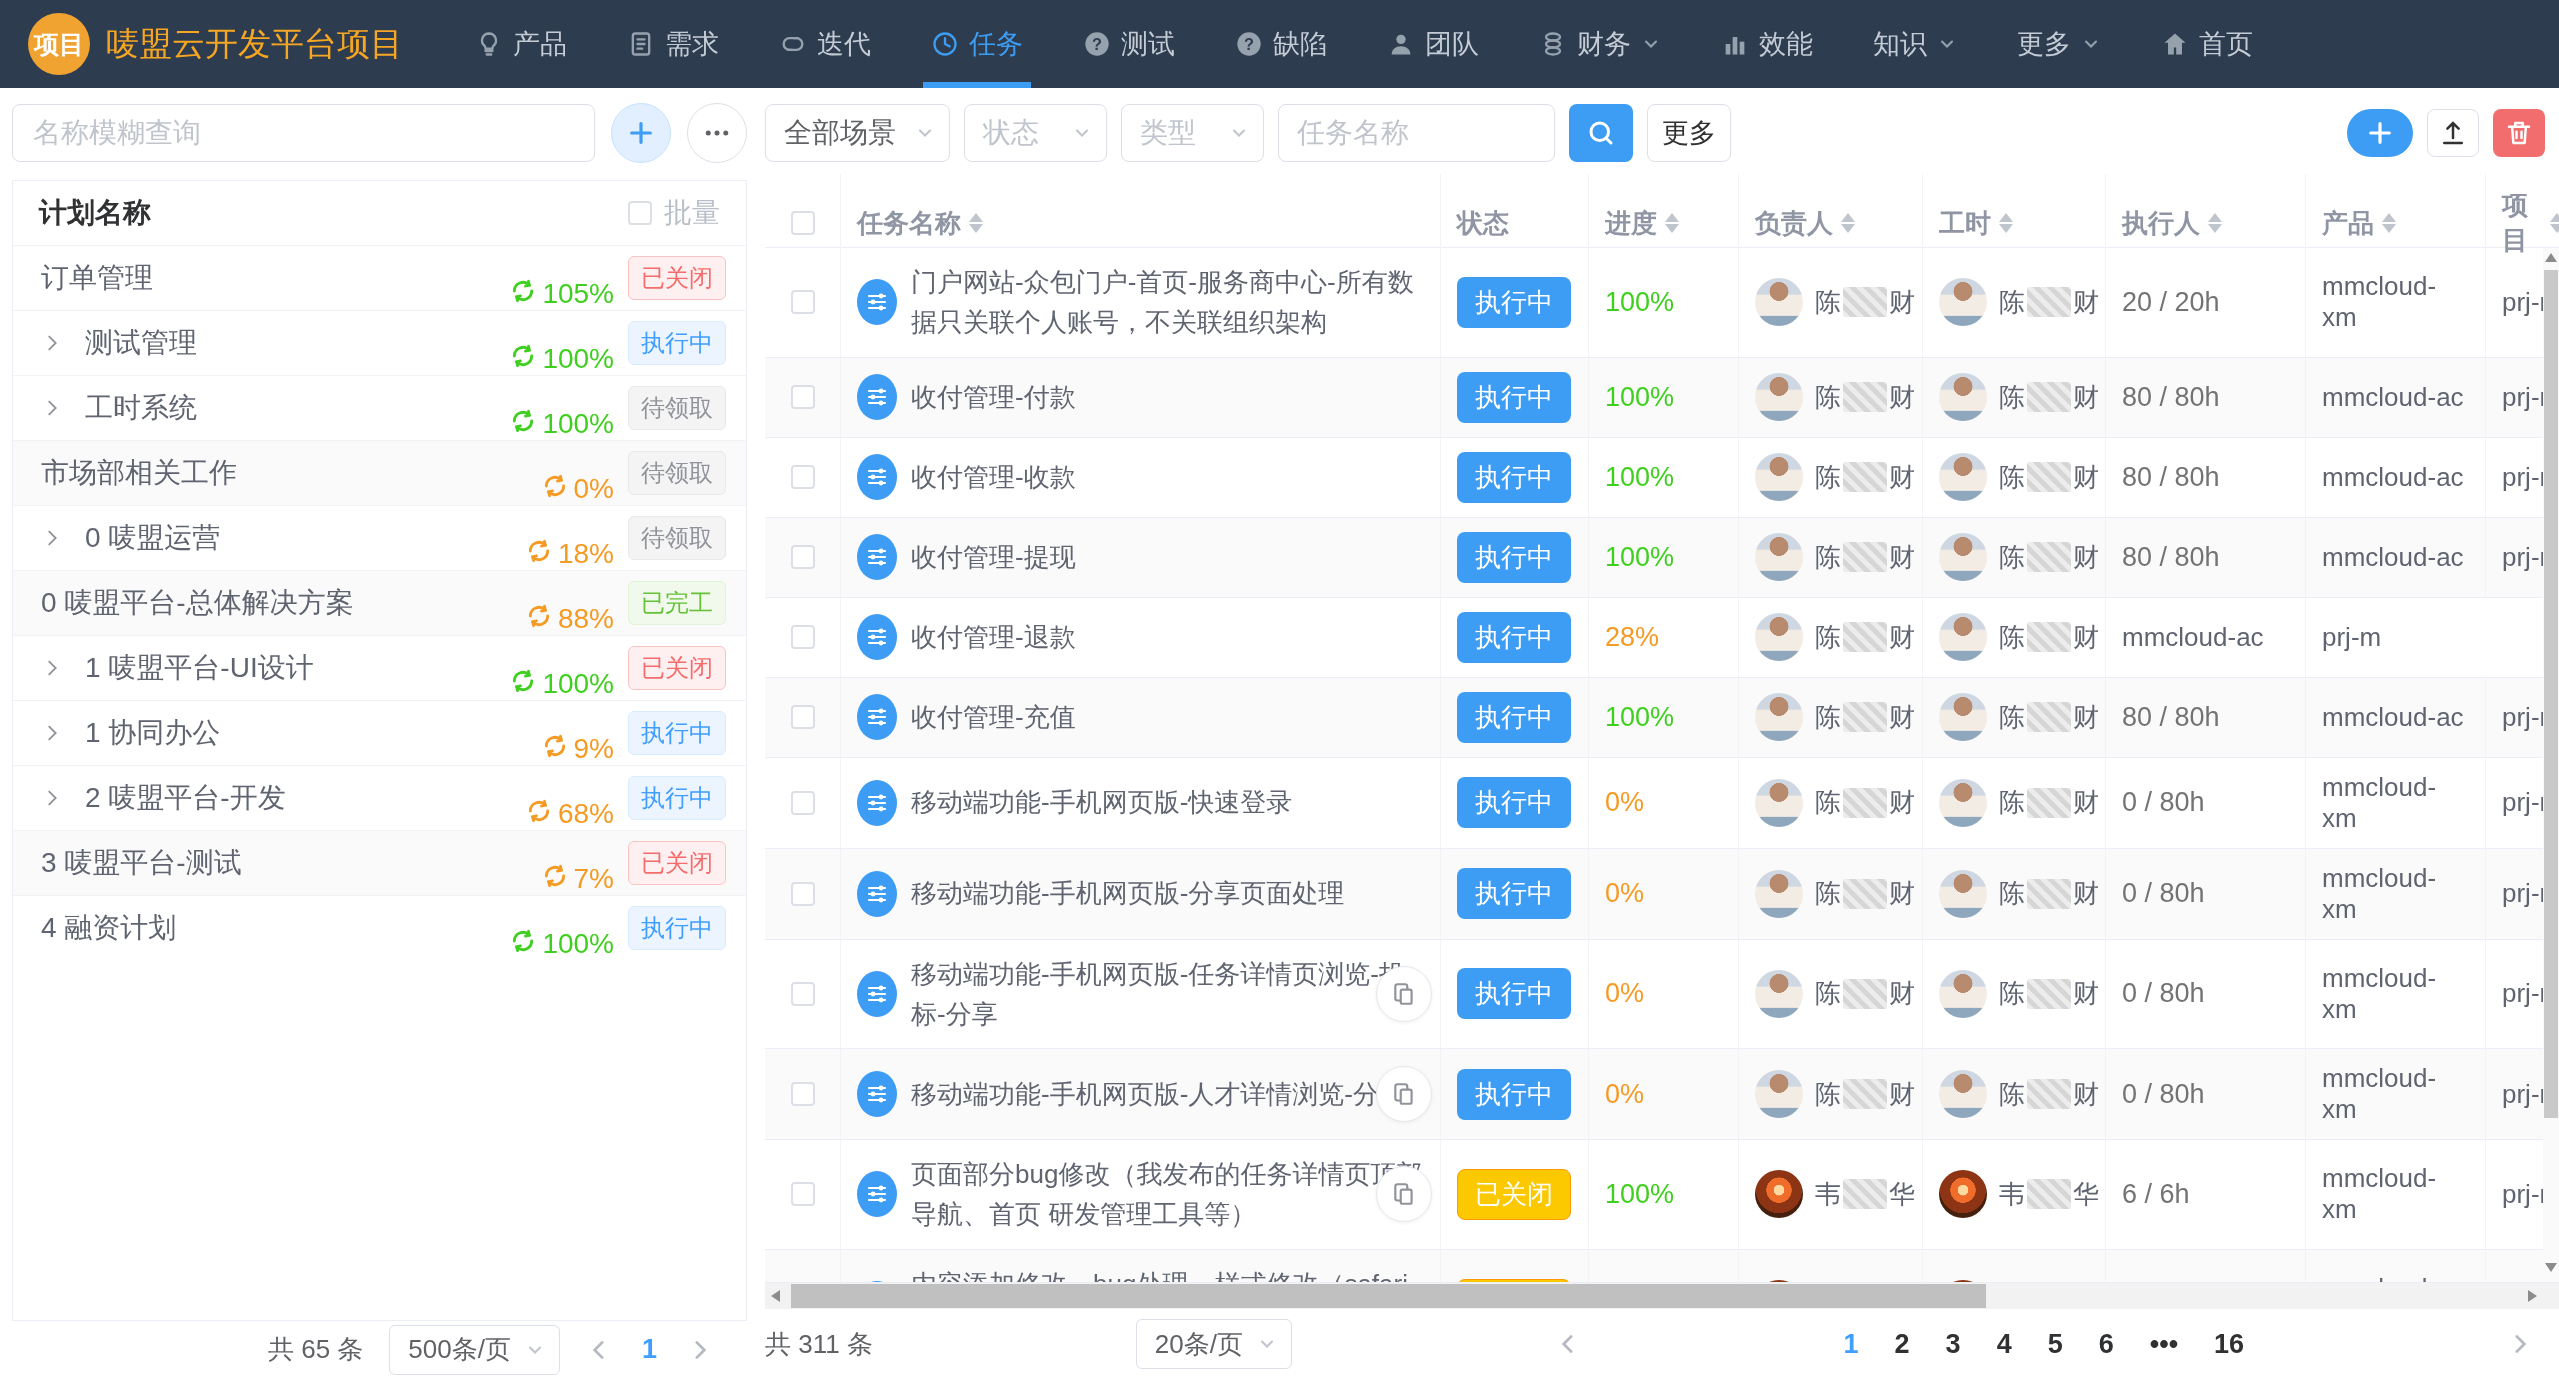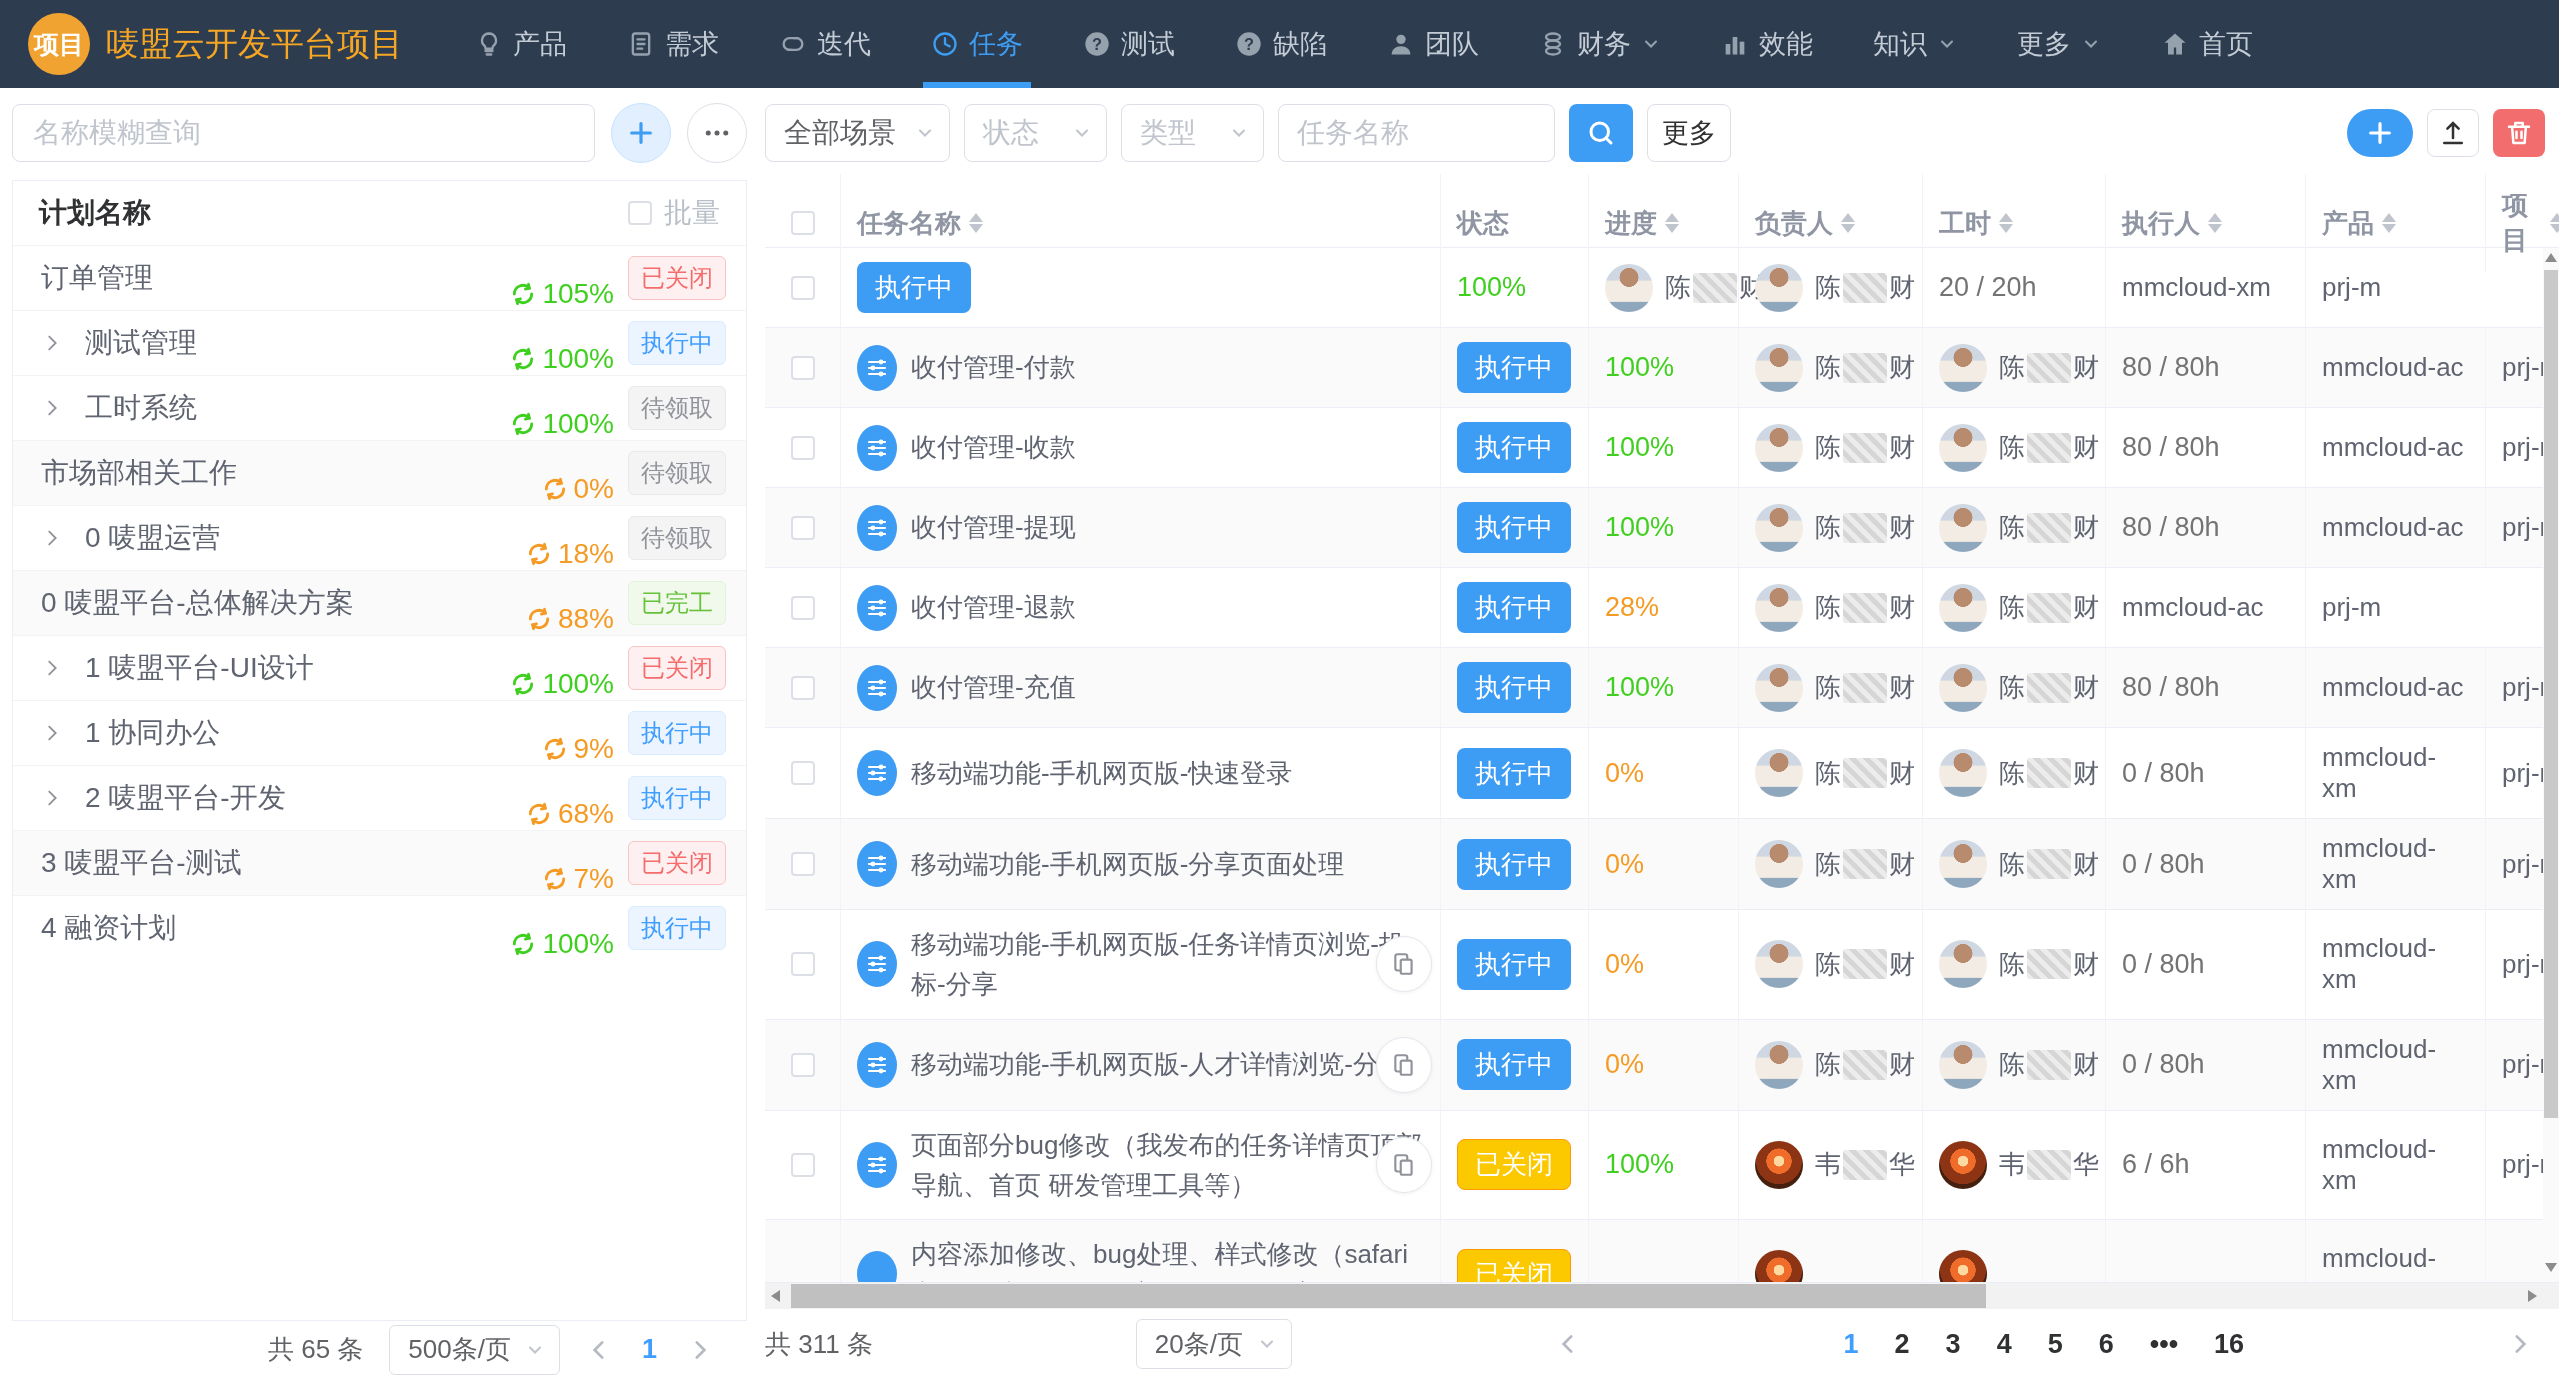--- a/index.html
+++ b/index.html
@@ -39,21 +39,21 @@
   .plan-panel { border:1px solid #ebeef5; margin-top:16px; height:1368px; overflow:hidden; background:#fff; }
   .plan-header { height:64px; display:flex; align-items:center; padding:0 26px; }
   .plan-header .title { font-size:28px; font-weight:bold; color:#303133; flex:1; }
   .batch-box { display:flex; align-items:center; gap:12px; color:#b9bfc8; font-size:28px; }
   .checkbox { width:24px; height:24px; border:2px solid #dcdfe6; border-radius:4px; background:#fff; flex:0 0 auto; cursor:pointer; }
 
   .plan-row { height:65px; display:flex; align-items:center; padding:0 20px 0 28px; border-top:1px solid #f2f3f5; cursor:pointer; }
   .plan-row.shaded { background:#fafafa; }
   .plan-arrow { color:#909399; margin-right:22px; flex:0 0 auto; }
   .plan-name { flex:1; font-size:28px; color:#5f6470; white-space:nowrap; overflow:hidden; text-overflow:ellipsis; }
-  .plan-pct { display:flex; align-items:center; gap:6px; font-size:28px; margin-right:14px;margin-top:32px; }
+  .plan-pct { display:flex; gap:6px; font-size:28px; margin-right:14px;margin-top:32px; }
   .plan-pct.green { color:#3fcf1f; }
   .plan-pct.orange { color:#f59a23; }
   .badge { min-width:96px; height:44px; border-radius:6px; font-size:24px; display:flex;
     align-items:center; justify-content:center; padding:0 12px; flex:0 0 auto; }
   .badge.closed  { color:#f56c6c; background:#fef0f0; border:1px solid #fbc4c4; }
   .badge.active  { color:#409eff; background:#ecf5ff; border:1px solid #d9ecff; }
   .badge.pending { color:#909399; background:#f4f4f5; border:1px solid #e9e9eb; }
   .badge.done    { color:#67c23a; background:#f0f9eb; border:1px solid #e1f3d8; }
 
   .left-footer { height:70px; display:flex; align-items:center; justify-content:flex-end;
@@ -664,20 +664,31 @@
                     <path d="M7 9L0 0h14z"></path>
                   </svg>
                 </span>
               </span>
             </div>
           </div>
           <div class="trow">
             <div class="tcell cell-center">
               <div class="checkbox"></div>
             </div>
+            <div class="tcell name-cell">
+              <span class="task-badge-icon">
+                <svg width="24" height="24" viewBox="0 0 24 24" stroke="#fff" stroke-width="2.2" stroke-linecap="round" fill="#fff">
+                  <path d="M4 6h16M4 12h16M4 18h16"></path>
+                  <circle cx="16" cy="6" r="2.4" stroke="none"></circle>
+                  <circle cx="8" cy="12" r="2.4" stroke="none"></circle>
+                  <circle cx="16" cy="18" r="2.4" stroke="none"></circle>
+                </svg>
+              </span>
+              <span class="task-name">门户网站-众包门户-首页-服务商中心-所有数据只关联个人账号，不关联组织架构</span>
+            </div>
             <div class="tcell">
               <span class="st-run">执行中</span>
             </div>
             <div class="tcell">
               <span class="prog green">100%</span>
             </div>
             <div class="tcell">
               <div class="person">
                 <span class="avatar man"></span>
                 <span class="p-name">

